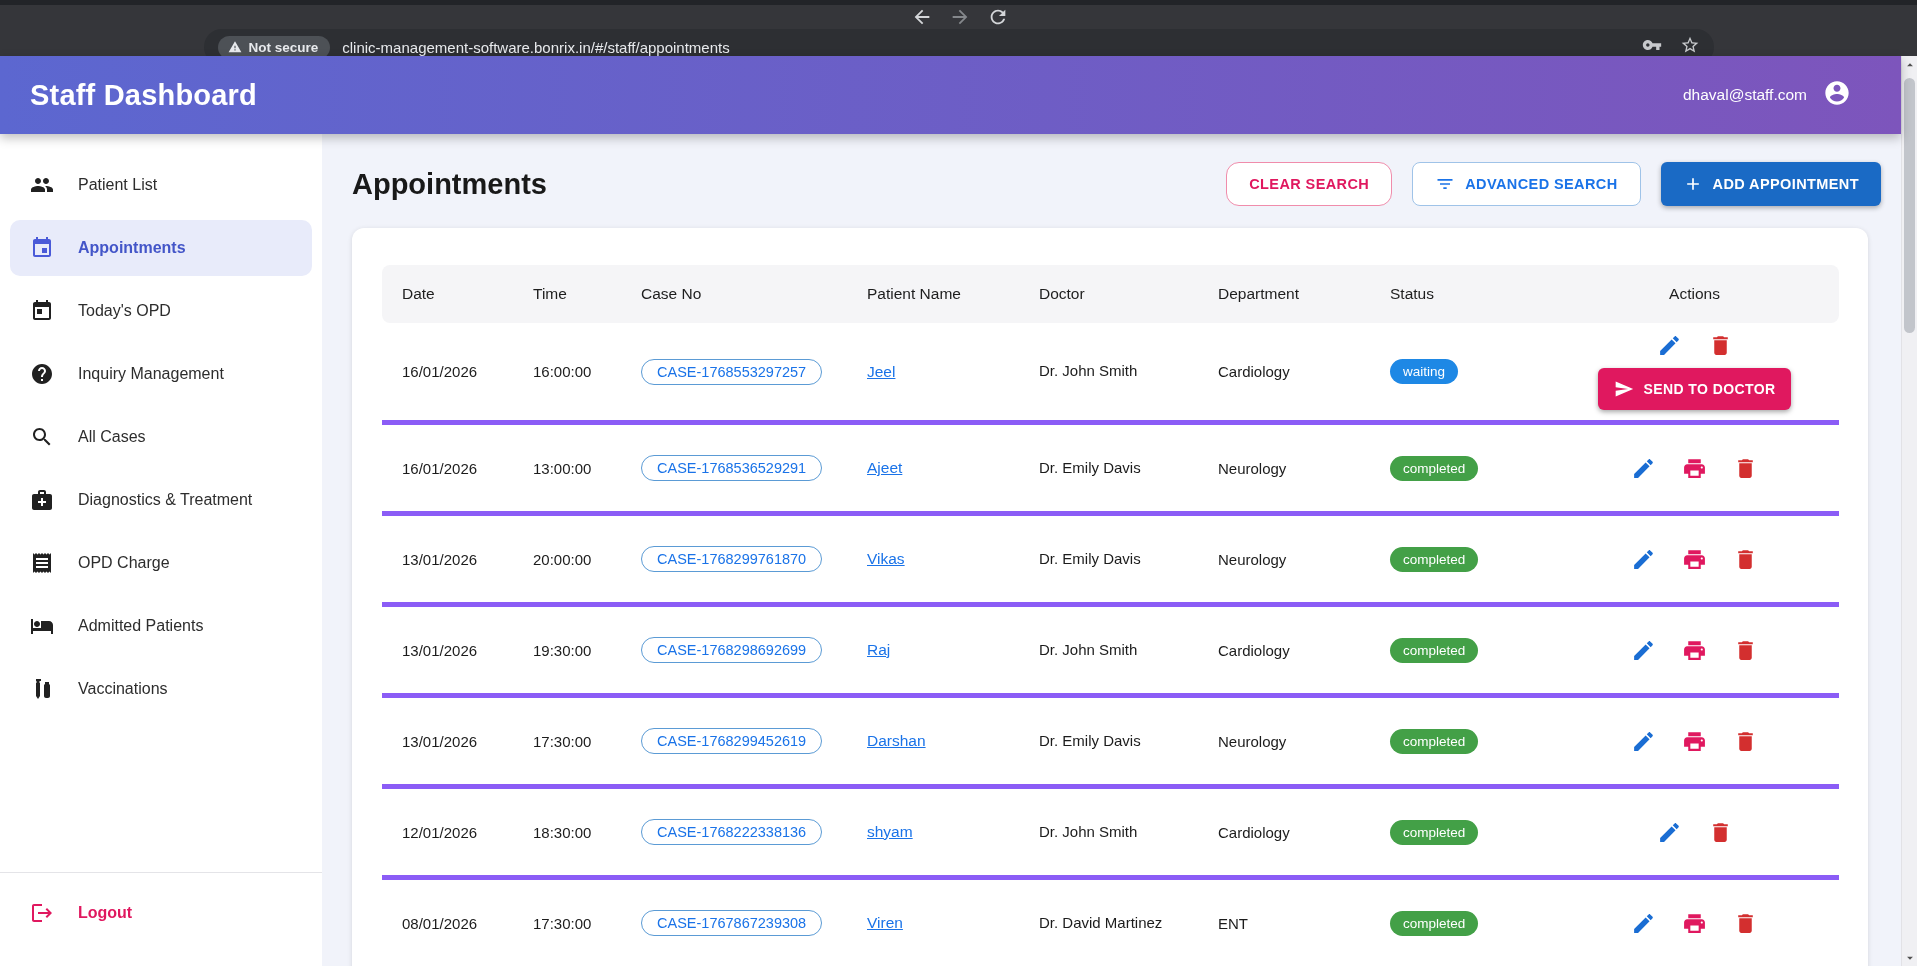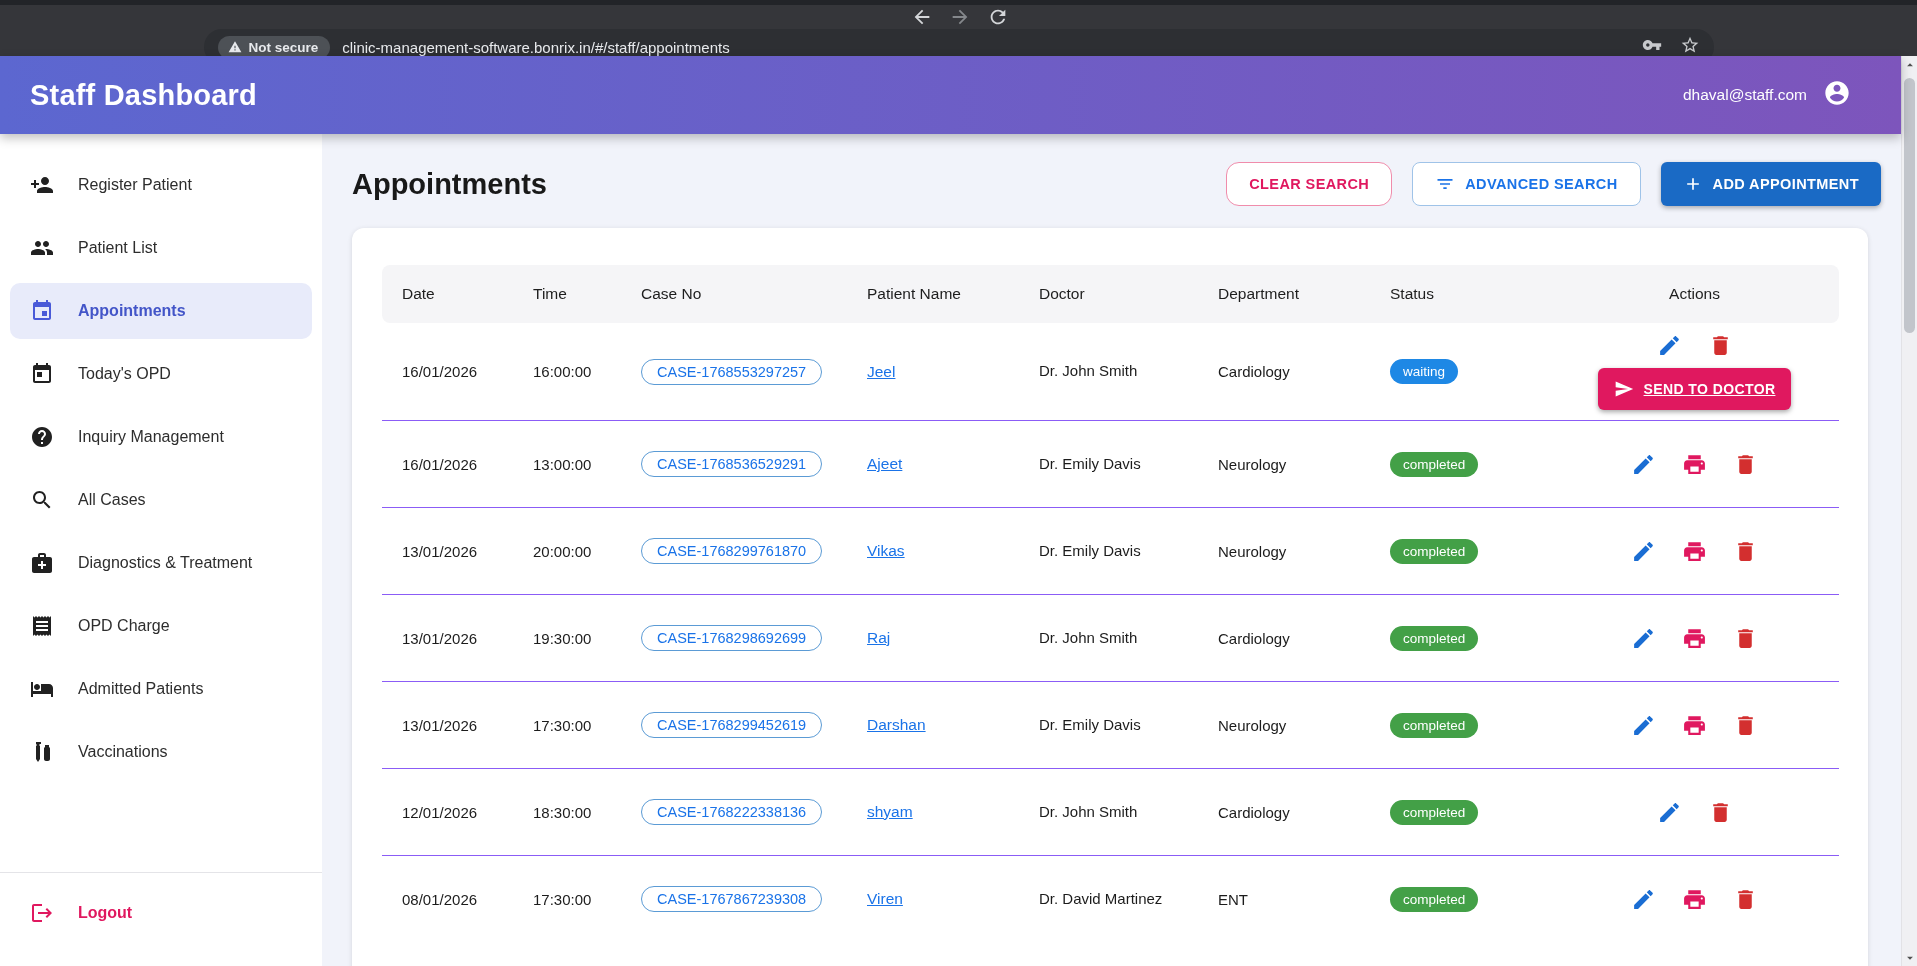--- a/index.html
+++ b/index.html
@@ -61,37 +61,37 @@
   .btn-add { background:var(--c-blue-dark,#1a6ac5); color:#fff; border:none; border-radius:6px; box-shadow:0 2px 5px rgba(0,0,0,.3); }
   .btn-add svg { fill:#fff; }
 
   .card { margin-top:22px; width:1516px; background:#fff; border-radius:12px; box-shadow:0 1px 5px rgba(0,0,0,.12); padding:37px 30px; }
   table { width:1457px; border-collapse:collapse; table-layout:fixed; }
   col.c-date{width:131px} col.c-time{width:108px} col.c-case{width:226px} col.c-patient{width:172px}
   col.c-doctor{width:179px} col.c-dept{width:172px} col.c-status{width:180px} col.c-actions{width:289px}
   thead th { background:#f5f5f7; font-size:15.5px; font-weight:400; color:#1e1e1e; text-align:left; padding:20px 8px 20px 20px; }
   thead th:first-child { border-radius:8px 0 0 8px; }
   thead th:last-child { border-radius:0 8px 8px 0; text-align:center; padding-left:8px; }
-  tbody td { border-bottom:1px solid #8b5cf6; font-size:15px; color:#1c1c1c; padding:30px 8px 30px 20px; vertical-align:middle; }
+  tbody td { border-bottom:5px solid #8b5cf6; font-size:15px; color:#1c1c1c; padding:30px 8px 30px 20px; vertical-align:middle; }
   tbody tr:last-child td { border-bottom:none; }
   td.td-actions { padding:10px 8px; text-align:center; }
   .case-pill { display:inline-block; border:1px solid #5b9bd5; color:var(--c-blue,#1a73e8); font-size:14.5px; padding:4px 15px; border-radius:15px; white-space:nowrap; }
   .patient-link { color:var(--c-blue,#1a73e8); text-decoration:underline; cursor:pointer; font-size:15.5px; }
   .doctor-wrap { max-width:132px; line-height:1.35; }
   .badge { display:inline-block; color:#fff; font-size:13.5px; padding:5px 13px; border-radius:13px; }
   .badge-waiting { background:var(--c-waiting,#1e88e5); }
   .badge-completed { background:var(--c-completed,#43a047); }
   .action-icons { display:flex; align-items:center; justify-content:center; gap:26px; }
   .action-btn { cursor:pointer; display:inline-flex; }
   .action-btn svg { width:25px; height:25px; }
   .action-edit svg { fill:#1a6dd3; }
   .action-print svg { fill:var(--c-pink,#e0185f); }
   .action-delete svg { fill:#d32f2f; }
   .actions-stack { display:flex; flex-direction:column; align-items:center; gap:10px; }
-  .btn-send { background:var(--c-pink,#e0185f); color:#fff; border:none; border-radius:6px; height:42px; padding:0 16px; display:flex; align-items:center; gap:10px; font-size:14px; font-weight:700; letter-spacing:.4px; cursor:pointer; box-shadow:0 2px 5px rgba(0,0,0,.35); font-family:"Liberation Sans",sans-serif;text-decoration:underline; }
+  .btn-send { background:var(--c-pink,#e0185f); color:#fff; border:none; border-radius:6px; height:42px; padding:0 16px; display:flex; align-items:center; gap:10px; font-size:14px; font-weight:700; letter-spacing:.4px; cursor:pointer; box-shadow:0 2px 5px rgba(0,0,0,.35); font-family:"Liberation Sans",sans-serif; }
   .btn-send svg { width:20px; height:20px; fill:#fff; }
 
   
   .scrollbar { position:absolute; top:56px; right:0; width:16px; bottom:0; background:#f0f0f3; border-left:1px solid #e2e2e6; }
   .sb-arrow { position:absolute; left:0; width:16px; height:17px; display:flex; align-items:center; justify-content:center; }
   .sb-arrow svg { width:14px; height:14px; fill:#505050; }
   .sb-up { top:0; } .sb-down { bottom:0; }
   .sb-thumb { position:absolute; left:2px; width:11px; top:22px; height:255px; background:#c2c5cb; border-radius:6px; }
 </style>
 </head>
@@ -148,28 +148,20 @@
   <span class="hdr-right">
     <span class="hdr-email">dhaval@staff.com</span>
     <span><svg viewBox="0 0 24 24">
           <path d="M12 2C6.48 2 2 6.48 2 12s4.48 10 10 10 10-4.48 10-10S17.52 2 12 2zm0 3c1.66 0 3 1.34 3 3s-1.34 3-3 3-3-1.34-3-3 1.34-3 3-3zm0 14.2c-2.5 0-4.71-1.28-6-3.22.03-1.99 4-3.08 6-3.08 1.99 0 5.97 1.09 6 3.08-1.29 1.94-3.5 3.22-6 3.22z"></path>
         </svg></span>
   </span>
 </div>
 
 <div class="sidebar">
   <div id="side-items">
-  <div class="side-item ">
-    <span class="icn">
-          <svg viewBox="0 0 24 24">
-            <path d="M15 12c2.21 0 4-1.79 4-4s-1.79-4-4-4-4 1.79-4 4 1.79 4 4 4zm-9-2V7H4v3H1v2h3v3h2v-3h3v-2H6zm9 4c-2.67 0-8 1.34-8 4v2h16v-2c0-2.66-5.33-4-8-4z"></path>
-          </svg>
-        </span>
-    <span class="side-label">Register Patient</span>
-  </div>
   <div class="side-item ">
     <span class="icn">
           <svg viewBox="0 0 24 24">
             <path d="M16 11c1.66 0 2.99-1.34 2.99-3S17.66 5 16 5c-1.66 0-3 1.34-3 3s1.34 3 3 3zm-8 0c1.66 0 2.99-1.34 2.99-3S9.66 5 8 5C6.34 5 5 6.34 5 8s1.34 3 3 3zm0 2c-2.33 0-7 1.17-7 3.5V19h14v-2.5c0-2.33-4.67-3.5-7-3.5zm8 0c-.29 0-.62.02-.97.05 1.16.84 1.97 1.97 1.97 3.45V19h6v-2.5c0-2.33-4.67-3.5-7-3.5z"></path>
           </svg>
         </span>
     <span class="side-label">Patient List</span>
   </div>
   <div class="side-item active">
     <span class="icn">

